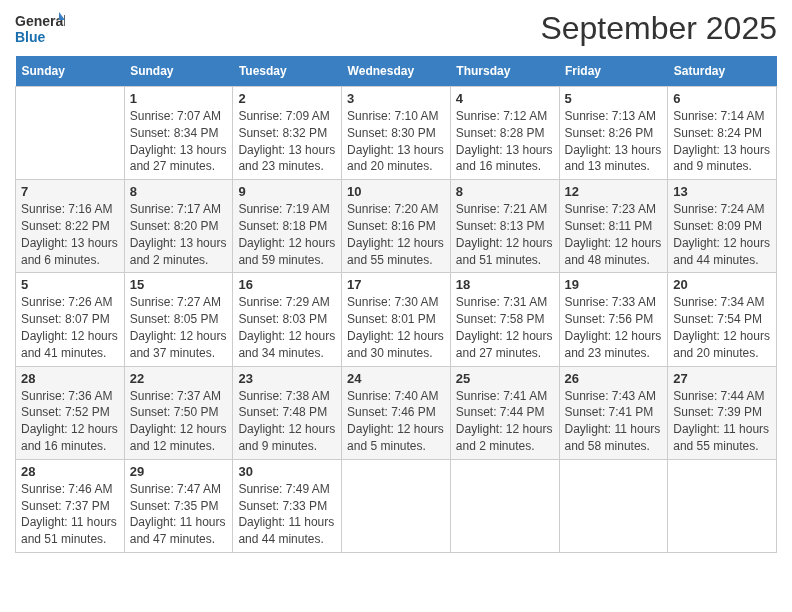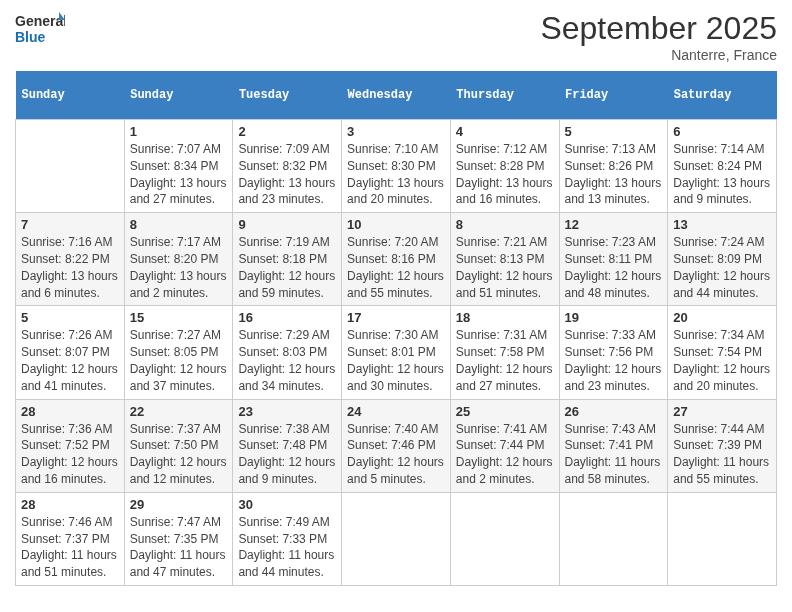--- a/index.html
+++ b/index.html
@@ -21,44 +21,43 @@
       justify-content: space-between;
       align-items: flex-start;
       margin-bottom: 8px;
     }
     .logo {
       display: flex;
       align-items: center;
       gap: 4px;
     }
     .title-block {
-      text-align: right;
+      text-align: center;
     }
     .main-title {
       font-size: 32px;
       font-weight: 300;
       color: #333;
     }
     .subtitle {
       font-size: 14px;
       color: #555;
     }
     table {
       width: 100%;
       border-collapse: collapse;
       font-size: 10px;
     }
     .day-header {
       background: #3a7fc1;
       color: #fff;
       text-align: left;
-      padding: 17px 6px;
+      padding: 8px 6px;
       font-size: 12px;
       font-weight: bold;
-      font-family: Liberation Mono, monospace;
     }
     td {
       border: 1px solid #ccc;
       vertical-align: top;
       padding: 4px 5px;
       height: 80px;
       width: calc(100% / 7);
     }
     .date-num {
       font-size: 13px;
@@ -92,21 +91,20 @@
   <div class="header">
     <div class="logo">
     <svg width="50" height="38" viewBox="0 0 50 38" xmlns="http://www.w3.org/2000/svg">
       <text x="0" y="16" font-size="14" font-weight="bold" fill="#333" font-family="Arial">General</text>
       <text x="0" y="32" font-size="14" font-weight="bold" fill="#1a6faf" font-family="Arial">Blue</text>
       <polygon points="44,2 50,10 44,10" fill="#3a7fc1"></polygon>
     </svg>
   </div>
     <div class="title-block">
       <div class="main-title">September 2025</div>
-      <div class="subtitle">Nanterre, France</div>
     </div>
   </div>
 
   <table>
     <thead>
       <tr>
 
       <th class="day-header">Sunday</th>
           <th class="day-header">Sunday</th>
           <th class="day-header">Tuesday</th>

